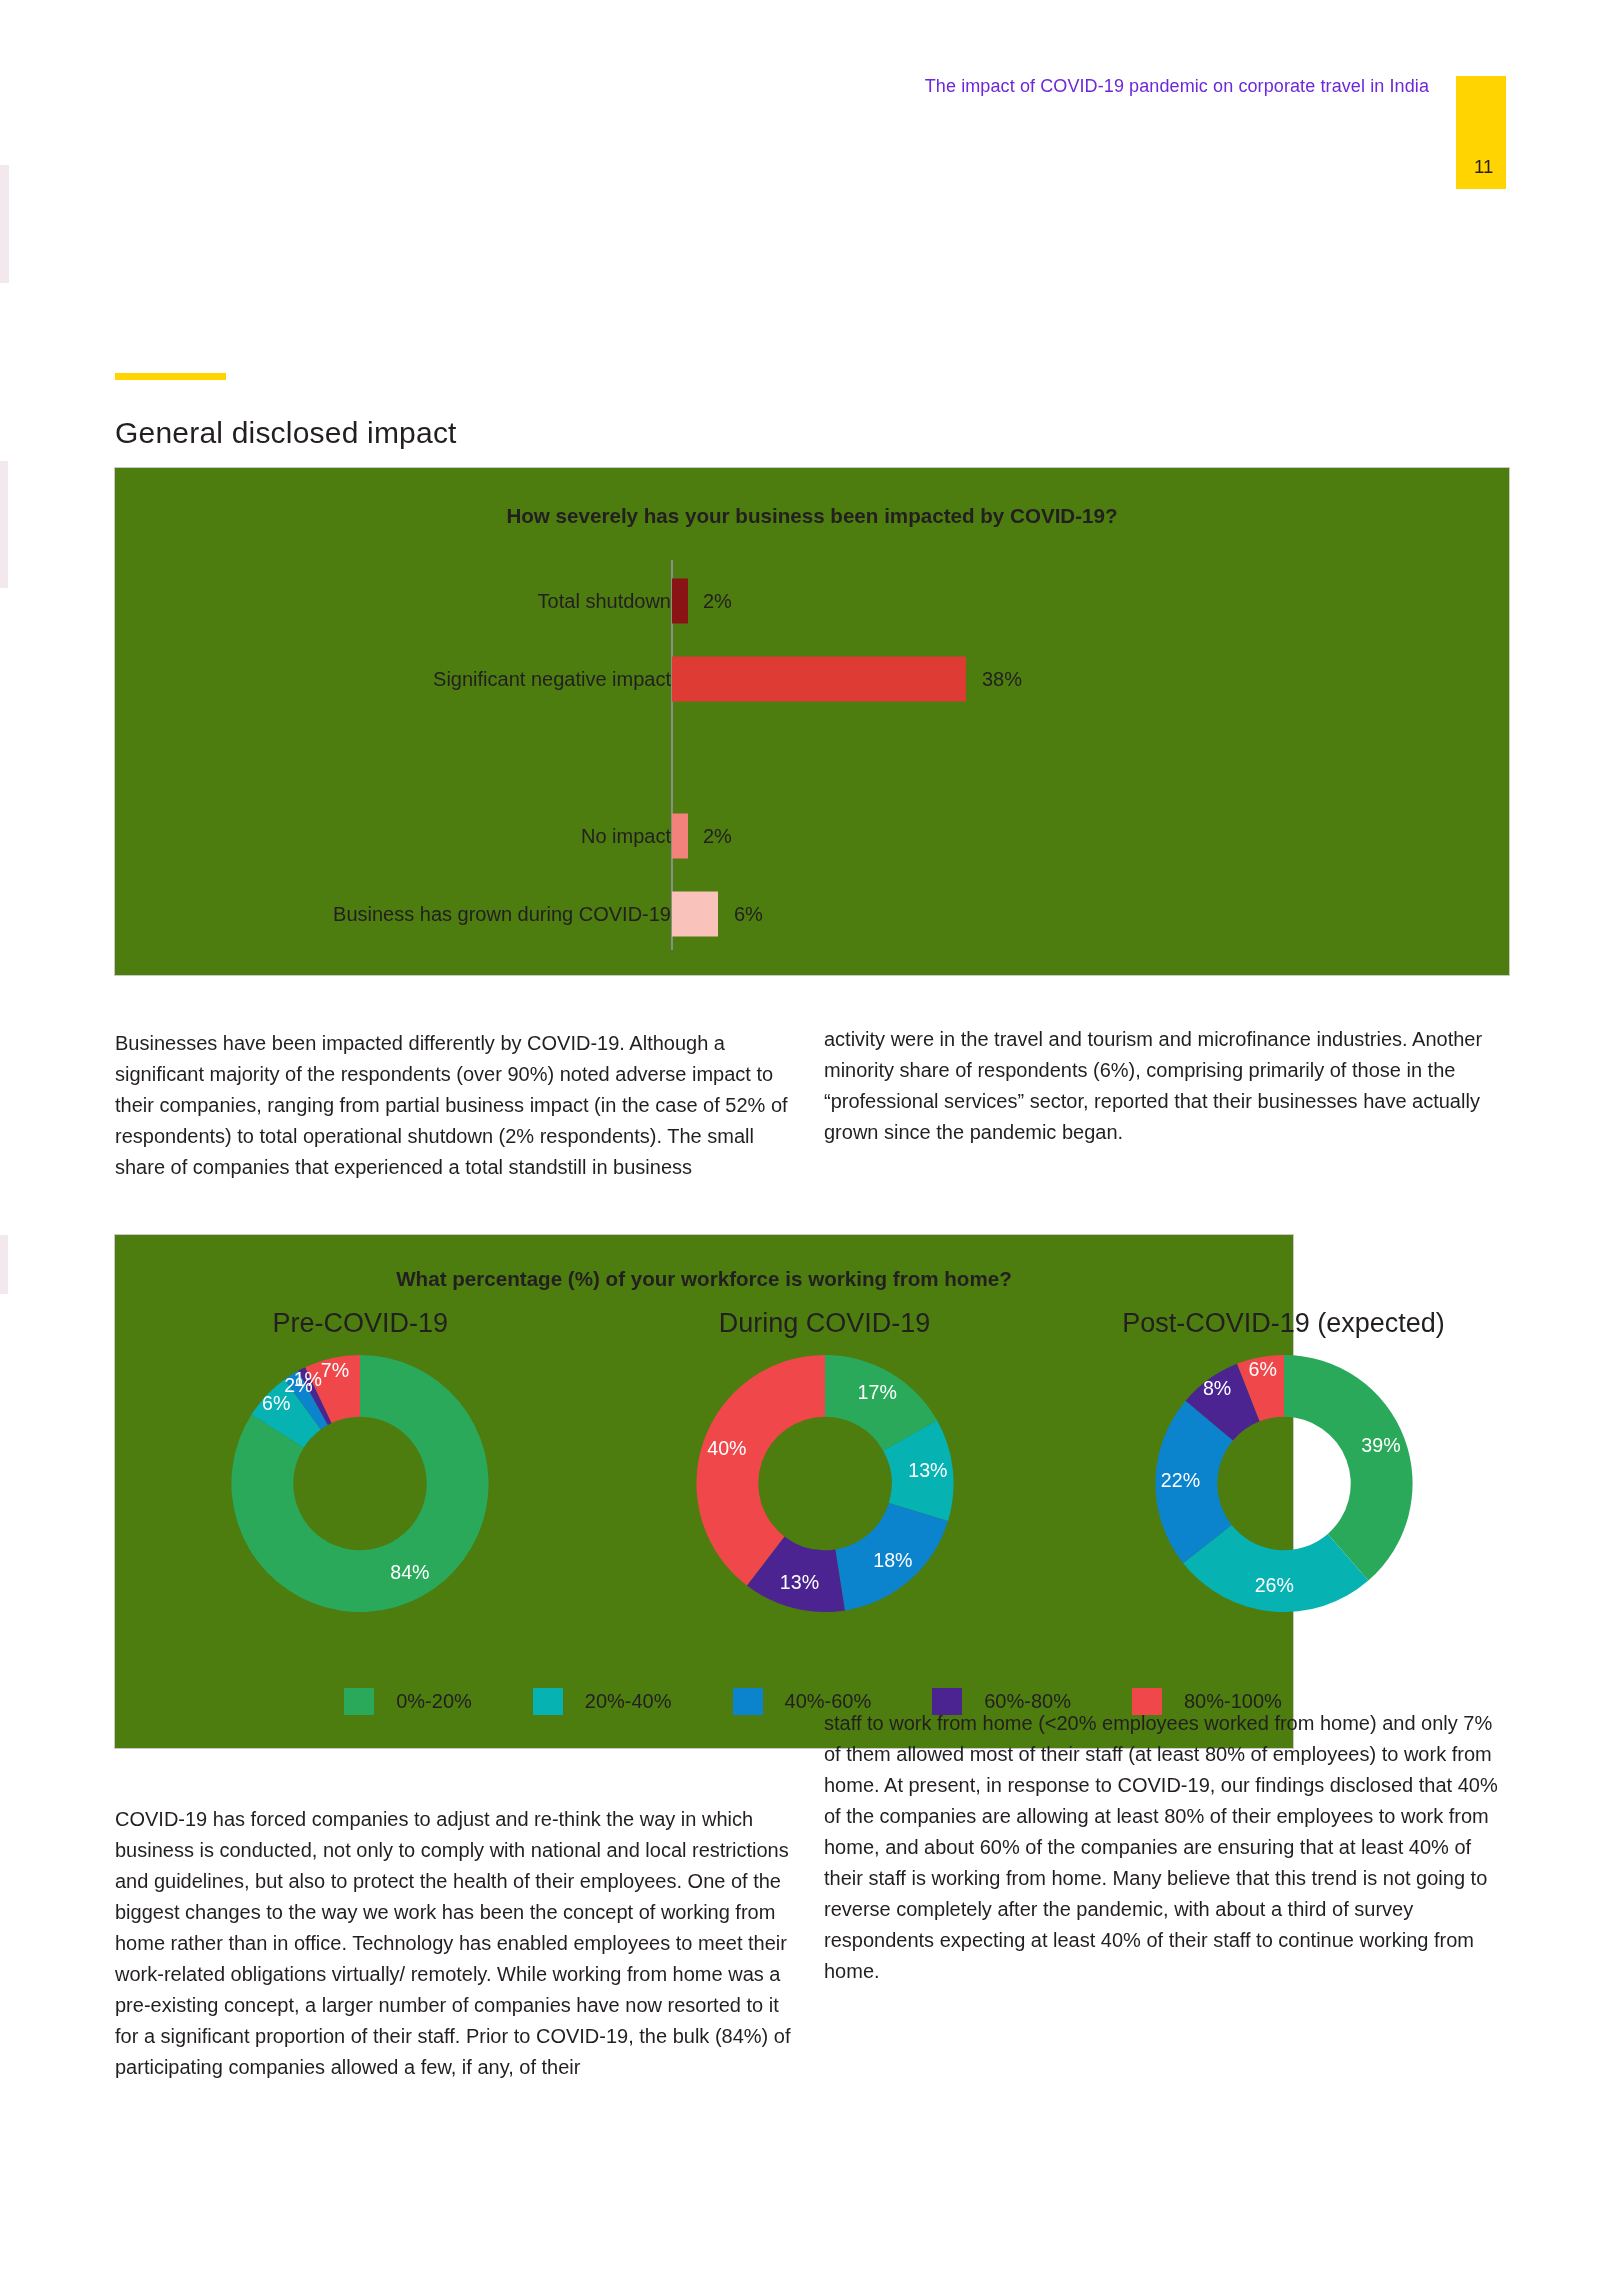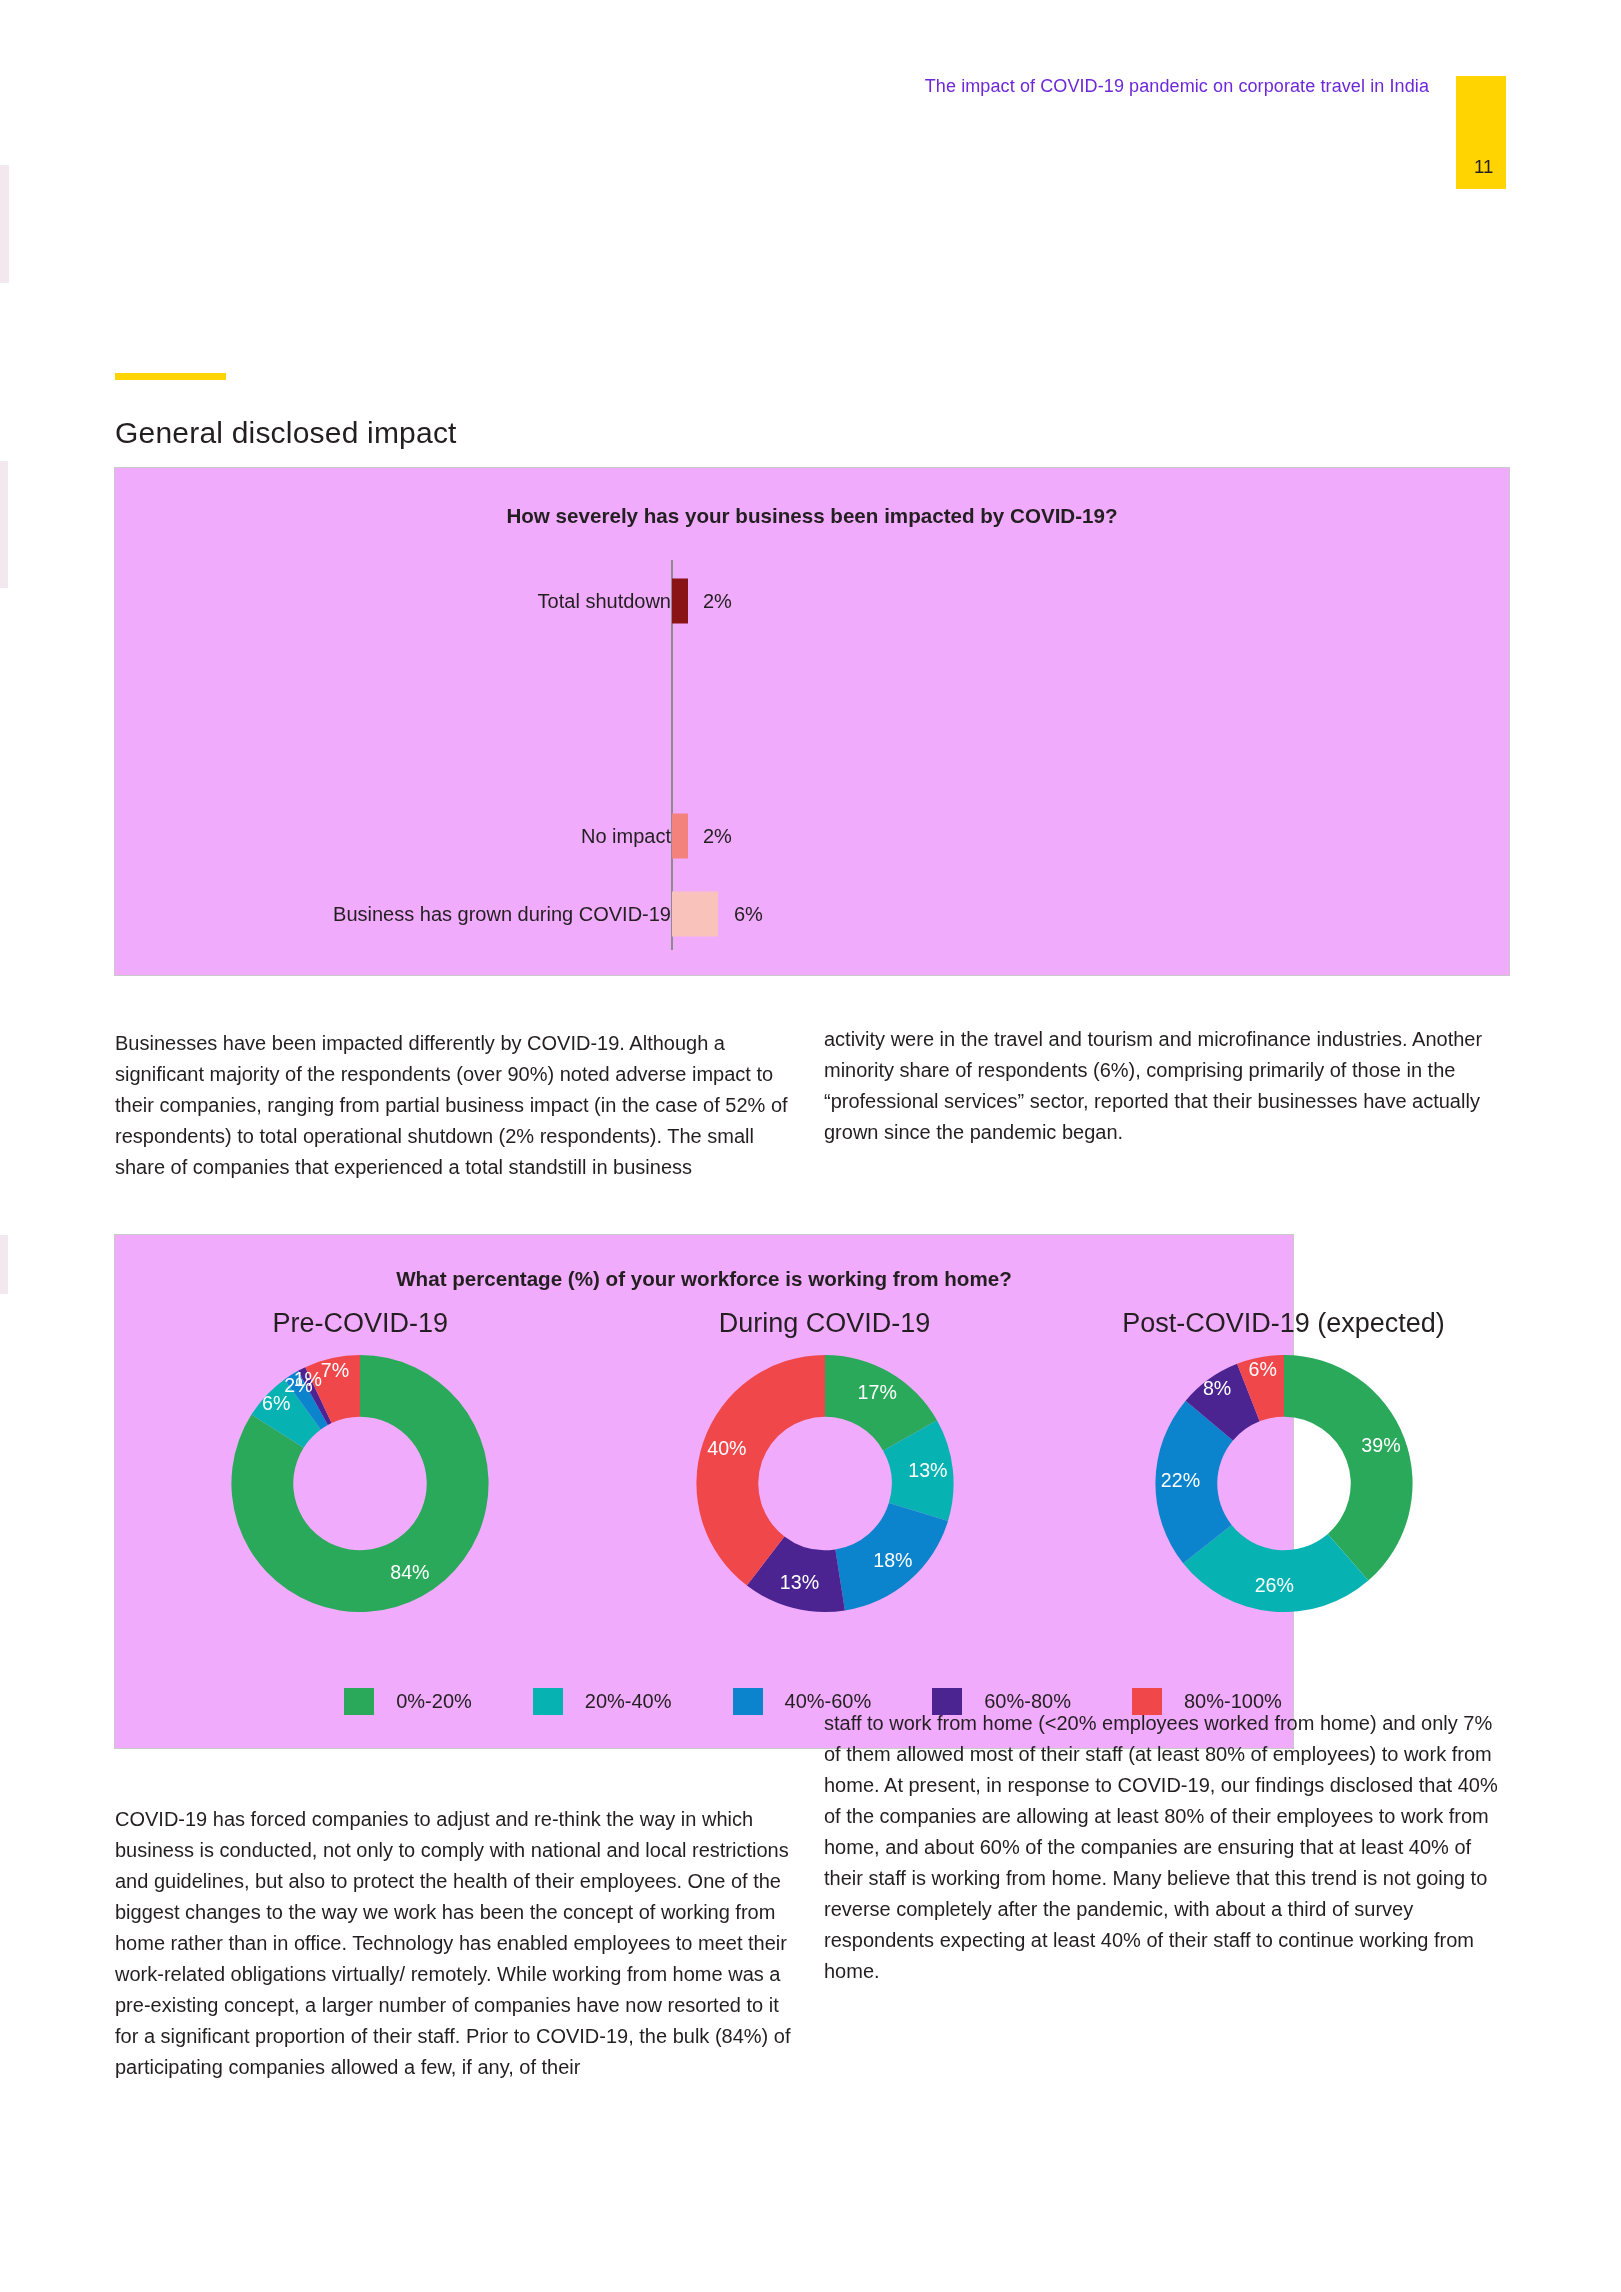--- a/index.html
+++ b/index.html
@@ -74,21 +74,21 @@
     font-size: 30px;
     font-weight: 400;
     color: #231f20;
     letter-spacing: 0.2px;
   }
 
   
   .chart-box {
     position: absolute;
     border: 1px solid #c9c9c9;
-    background: #f0abfc;
+    background: #4d7c0f;
     box-sizing: border-box;
   }
   #bar-chart-box {
     left: 114px;
     top: 467px;
     width: 1396px;
     height: 509px;
   }
   #donut-chart-box {
     left: 114px;
@@ -249,20 +249,25 @@
 <h1 class="sec-title">General disclosed impact</h1>
 
 <div class="chart-box" id="bar-chart-box">
   <div class="chart-title">How severely has your business been impacted by COVID-19?</div>
   <div class="bar-plot" id="bar-plot">
     <div class="axis-line"></div>
   <div class="bar-row" style="top: 13.7px;">
         <div class="bar-label">Total shutdown</div>
         <div class="bar-rect" style="width: 15.5px; background: rgb(138, 19, 22);"></div>
         <div class="bar-value" style="left: 588px;">2%</div>
+      </div>
+      <div class="bar-row" style="top: 92px;">
+        <div class="bar-label">Significant negative impact</div>
+        <div class="bar-rect" style="width: 294px; background: rgb(221, 59, 52);"></div>
+        <div class="bar-value" style="left: 867px;">38%</div>
       </div>
       <div class="bar-row" style="top: 249px;">
         <div class="bar-label">No impact</div>
         <div class="bar-rect" style="width: 15.5px; background: rgb(244, 130, 124);"></div>
         <div class="bar-value" style="left: 588px;">2%</div>
       </div>
       <div class="bar-row" style="top: 327px;">
         <div class="bar-label">Business has grown during COVID-19</div>
         <div class="bar-rect" style="width: 46px; background: rgb(249, 195, 187);"></div>
         <div class="bar-value" style="left: 619px;">6%</div>

